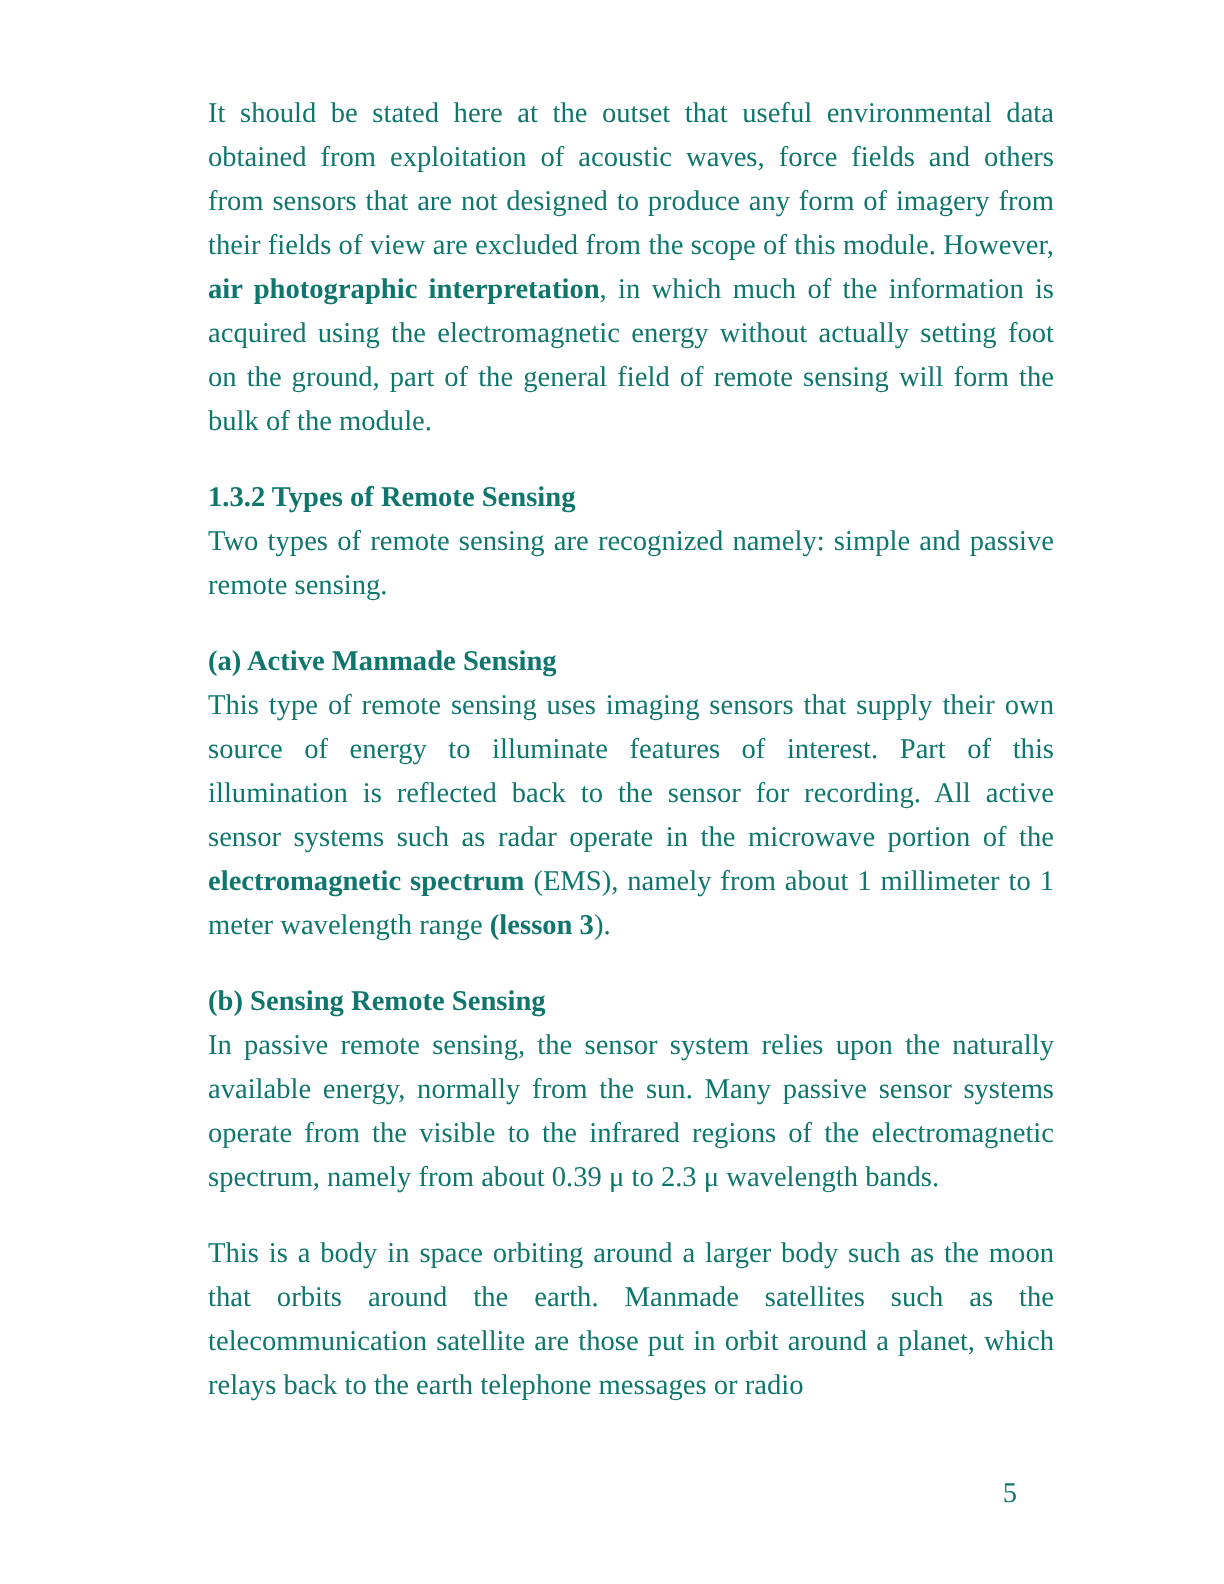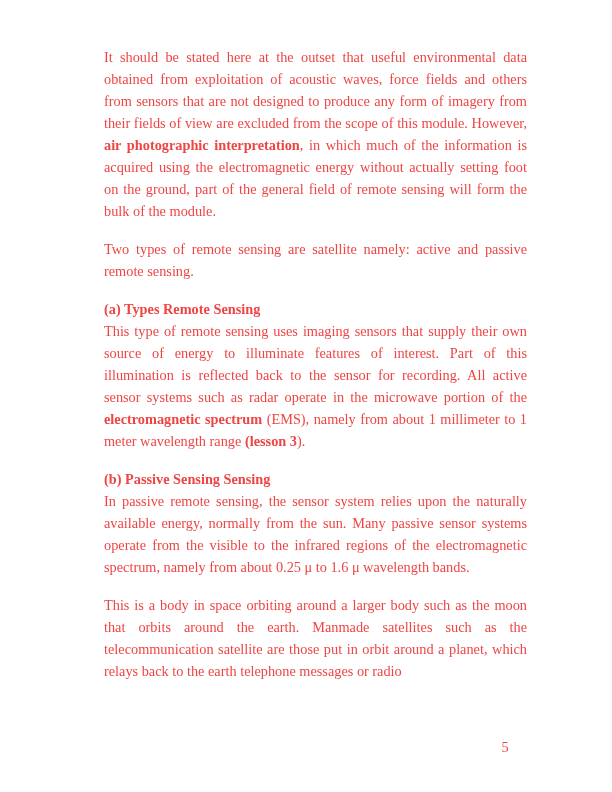--- a/index.html
+++ b/index.html
@@ -5,21 +5,21 @@
   html, body {
     margin: 0;
     padding: 0;
     background: #ffffff;
   }
   .page {
     position: relative;
     width: 612px;
     height: 792px;
     background: #ffffff;
-    color: #ef4444;
+    color: #0f766e;
     font-family: "Liberation Serif", serif;
     overflow: hidden;
   }
   .doc {
     position: absolute;
     left: 104px;
     top: 46px;
     width: 423px;
     font-size: 14.3px;
     line-height: 22px;
@@ -45,21 +45,22 @@
     font-size: 14.3px;
     line-height: 22px;
   }
 </style>
 </head>
 <body>
 
 <div class="page">
   <div class="doc">
       <div class="paragraph"><span>It should be stated here at the outset that useful environmental data obtained from exploitation of acoustic waves, force fields and others from sensors that are not designed to produce any form of imagery from their fields of view are excluded from the scope of this module. However, </span><span class="bold">air photographic interpretation</span><span>, in which much of the information is acquired using the electromagnetic energy without actually setting foot on the ground, part of the general field of remote sensing will form the bulk of the module.</span></div>
-      <div class="paragraph"><span>Two types of remote sensing are satellite namely: active and passive remote sensing.</span></div>
-      <div class="heading"><span class="bold">(a) Types Remote Sensing</span></div>
+      <div class="heading"><span class="bold">1.3.2 Types of Remote Sensing</span></div>
+      <div class="paragraph"><span>Two types of remote sensing are recognized namely: simple and passive remote sensing.</span></div>
+      <div class="heading"><span class="bold">(a) Active Manmade Sensing</span></div>
       <div class="paragraph"><span>This type of remote sensing uses imaging sensors that supply their own source of energy to illuminate features of interest. Part of this illumination is reflected back to the sensor for recording. All active sensor systems such as radar operate in the microwave portion of the </span><span class="bold">electromagnetic spectrum</span><span> (EMS), namely from about 1 millimeter to 1 meter wavelength range </span><span class="bold">(lesson 3</span><span>).</span></div>
-      <div class="heading"><span class="bold">(b) Passive Sensing Sensing</span></div>
-      <div class="paragraph"><span>In passive remote sensing, the sensor system relies upon the naturally available energy, normally from the sun. Many passive sensor systems operate from the visible to the infrared regions of the electromagnetic spectrum, namely from about 0.25 μ to 1.6 μ wavelength bands.</span></div>
+      <div class="heading"><span class="bold">(b) Sensing Remote Sensing</span></div>
+      <div class="paragraph"><span>In passive remote sensing, the sensor system relies upon the naturally available energy, normally from the sun. Many passive sensor systems operate from the visible to the infrared regions of the electromagnetic spectrum, namely from about 0.39 μ to 2.3 μ wavelength bands.</span></div>
       <div class="paragraph"><span>This is a body in space orbiting around a larger body such as the moon that orbits around the earth. Manmade satellites such as the telecommunication satellite are those put in orbit around a planet, which relays back to the earth telephone messages or radio</span></div>
     </div>
   <div class="page-number">5</div>
 </div>
 
 </body></html>

